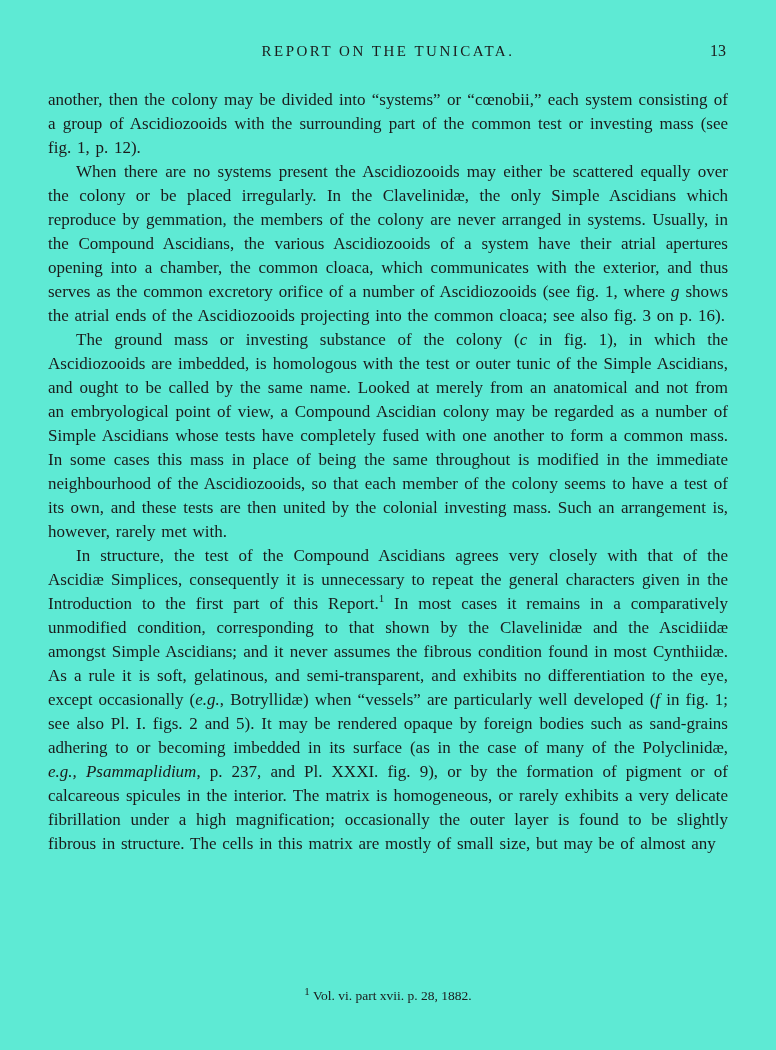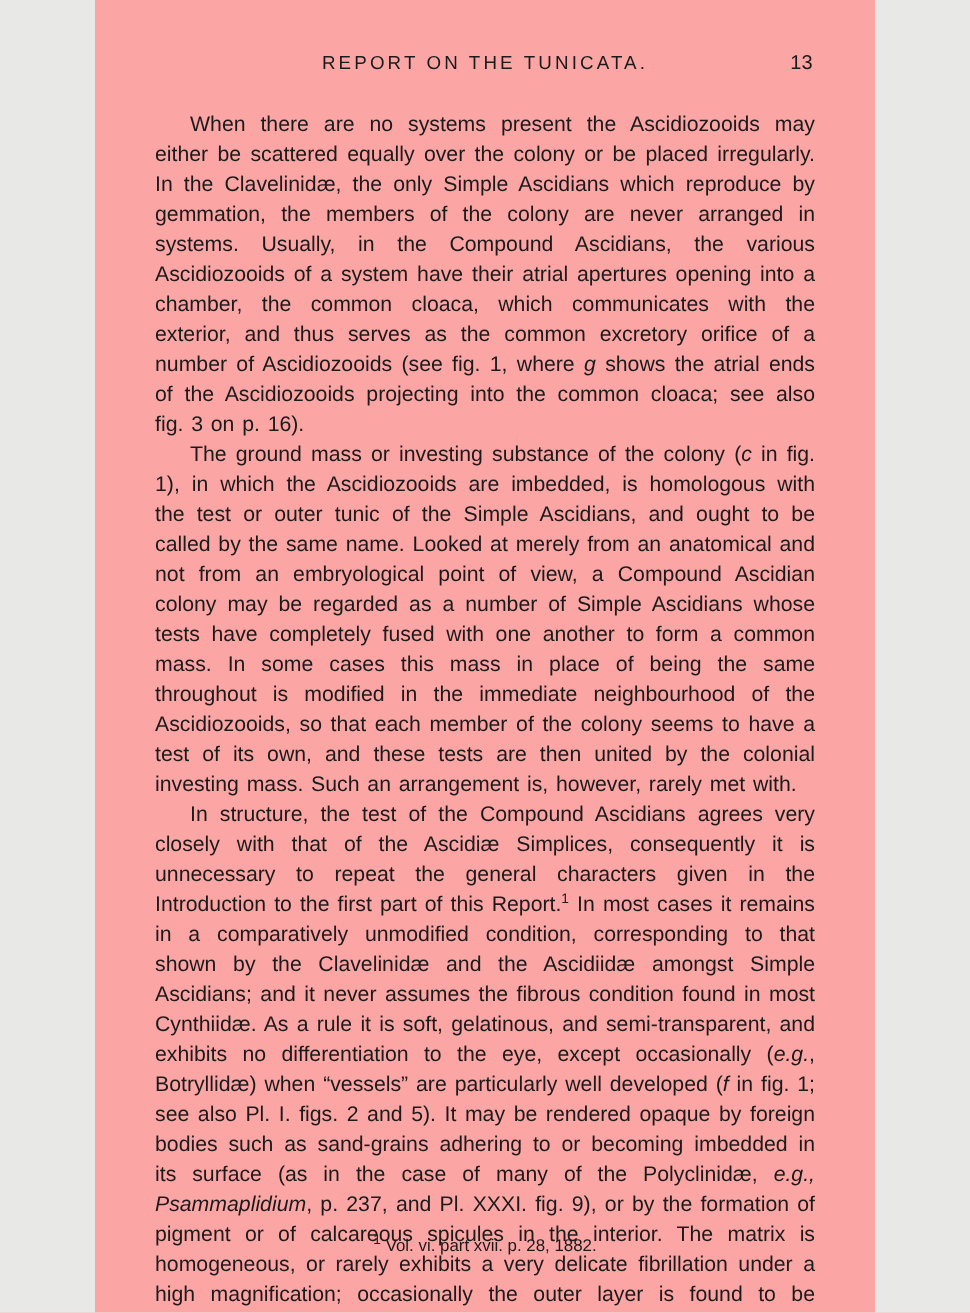--- a/index.html
+++ b/index.html
@@ -2,27 +2,27 @@
 <html><head>
 <meta charset="utf-8">
 <style>
   html, body {
     margin: 0;
     padding: 0;
     background: #e8e8e6;
   }
   .page {
     position: relative;
-    width: 624px;
+    width: 776px;
     height: 1050px;
     margin: 0 auto;
     box-sizing: border-box;
-    background: #fca5a5;
+    background: #5eead4;
     color: #1b1b1b;
-    font-family: Liberation Sans, sans-serif;
+    font-family: Liberation Serif, serif;
     padding: 42px 48px 0 48px;
     overflow: hidden;
   }
   .running-head {
     position: relative;
     text-align: center;
     height: 24px;
     margin-bottom: 22px;
   }
   .head-title {
@@ -70,20 +70,21 @@
 </style>
 </head>
 <body>
 
 <div class="page">
   <div class="running-head">
     <span class="head-title">REPORT ON THE TUNICATA.</span>
     <span class="page-number">13</span>
   </div>
   <div class="body-text">
+      <p class=""><span>another, then the colony may be divided into “systems” or “cœnobii,” each system consisting of a group of Ascidiozooids with the surrounding part of the common test or investing mass (see fig. 1, p. 12).</span></p>
       <p class="indent"><span>When there are no systems present the Ascidiozooids may either be scattered equally over the colony or be placed irregularly.  In the Clavelinidæ, the only Simple Ascidians which reproduce by gemmation, the members of the colony are never arranged in systems.  Usually, in the Compound Ascidians, the various Ascidiozooids of a system have their atrial apertures opening into a chamber, the common cloaca, which communicates with the exterior, and thus serves as the common excretory orifice of a number of Ascidiozooids (see fig. 1, where </span><i>g</i><span> shows the atrial ends of the Ascidiozooids projecting into the common cloaca; see also fig. 3 on p. 16).</span></p>
       <p class="indent"><span>The ground mass or investing substance of the colony (</span><i>c</i><span> in fig. 1), in which the Ascidiozooids are imbedded, is homologous with the test or outer tunic of the Simple Ascidians, and ought to be called by the same name.  Looked at merely from an anatomical and not from an embryological point of view, a Compound Ascidian colony may be regarded as a number of Simple Ascidians whose tests have completely fused with one another to form a common mass.  In some cases this mass in place of being the same throughout is modified in the immediate neighbourhood of the Ascidiozooids, so that each member of the colony seems to have a test of its own, and these tests are then united by the colonial investing mass.  Such an arrangement is, however, rarely met with.</span></p>
       <p class="indent"><span>In structure, the test of the Compound Ascidians agrees very closely with that of the Ascidiæ Simplices, consequently it is unnecessary to repeat the general characters given in the Introduction to the first part of this Report.</span><sup>1</sup><span>  In most cases it remains in a comparatively unmodified condition, corresponding to that shown by the Clavelinidæ and the Ascidiidæ amongst Simple Ascidians; and it never assumes the fibrous condition found in most Cynthiidæ.  As a rule it is soft, gelatinous, and semi-transparent, and exhibits no differentiation to the eye, except occasionally (</span><i>e.g.</i><span>, Botryllidæ) when “vessels” are particularly well developed (</span><i>f</i><span> in fig. 1;  see also Pl. I. figs. 2 and 5).  It may be rendered opaque by foreign bodies such as sand-grains adhering to or becoming imbedded in its surface (as in the case of many of the Polyclinidæ, </span><i>e.g., Psammaplidium</i><span>, p. 237, and Pl. XXXI. fig. 9), or by the formation of pigment or of calcareous spicules in the interior.  The matrix is homogeneous, or rarely exhibits a very delicate fibrillation under a high magnification; occasionally the outer layer is found to be slightly fibrous in structure.  The cells in this matrix are mostly of small size, but may be of almost any</span></p>
     </div>
   <div class="footnote">
     <span><sup>1</sup><span> Vol. vi. part xvii. p. 28, 1882.</span></span>
   </div>
 </div>
 
 </body></html>

